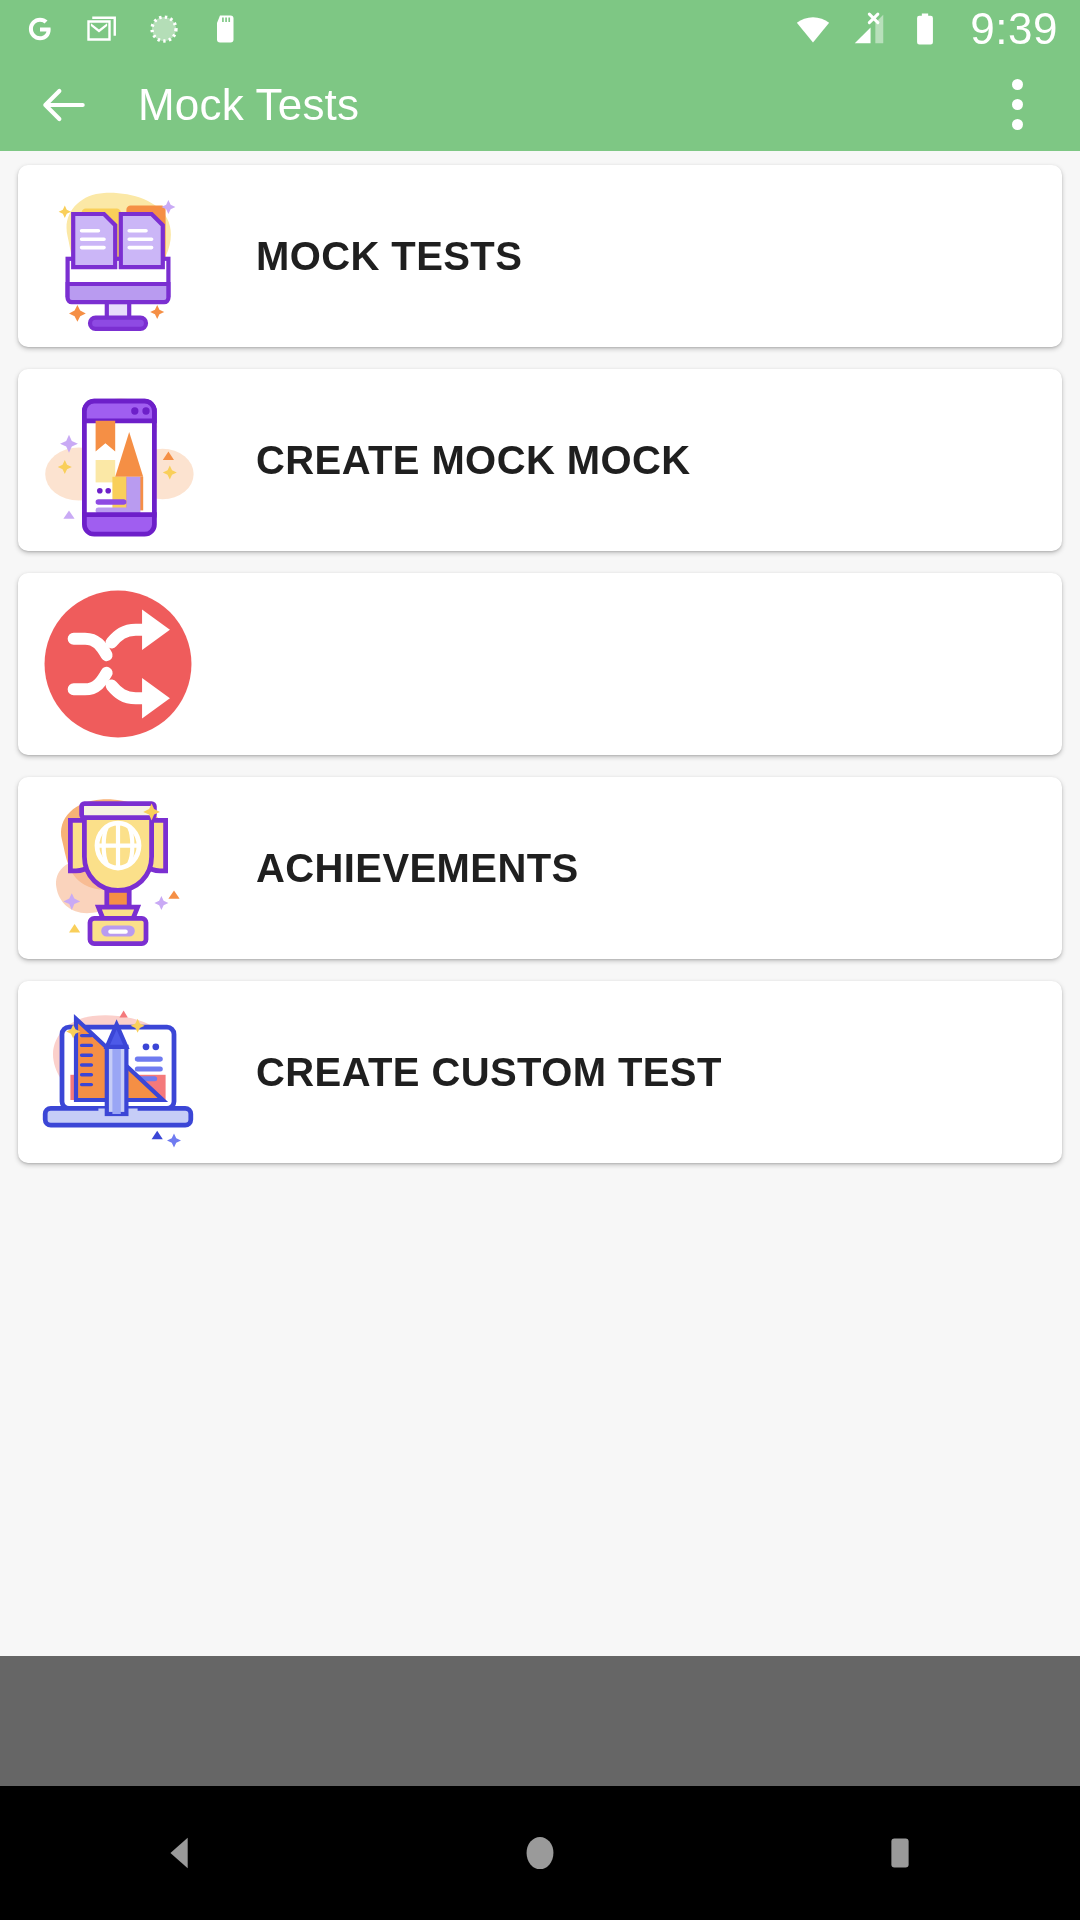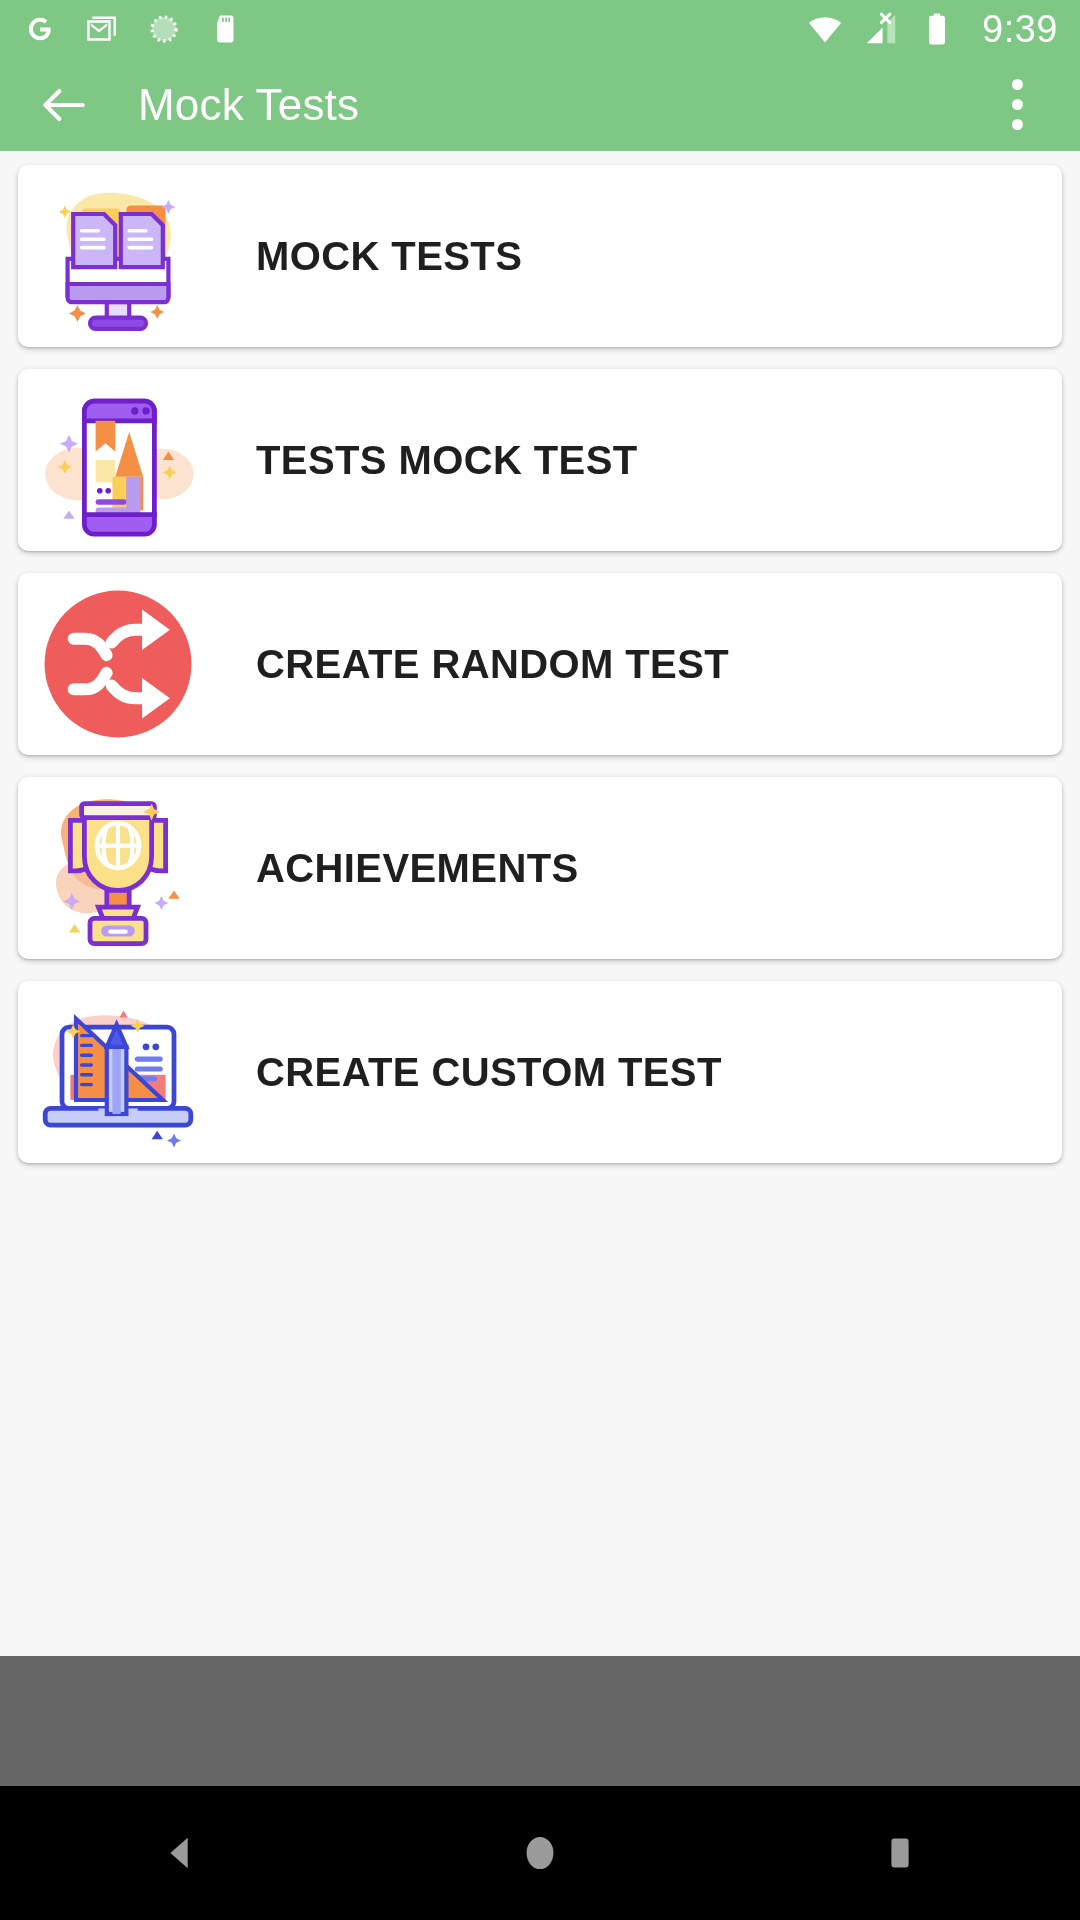--- a/index.html
+++ b/index.html
@@ -14,21 +14,21 @@
   
   .status-bar{
     position:absolute; top:0; left:0; width:1080px; height:58px;
     background:#7ec784; display:flex; align-items:center;
     padding:0 22px;
   }
   .status-left{ display:flex; align-items:center; gap:26px; }
   .status-right{ display:flex; align-items:center; gap:18px; margin-left:auto; }
   .sicon{ display:block; }
   .clock{
-    color:#ffffff; font-size:38px; font-weight:400; letter-spacing:0.5px;
+    color:#ffffff; font-size:44px; font-weight:400; letter-spacing:0.5px;
     margin-left:8px; line-height:1;
   }
 
   
   .app-bar{
     position:absolute; top:58px; left:0; width:1080px; height:93px;
     background:#7ec784; display:flex; align-items:center; padding:0 26px;
   }
   .back-btn{ width:76px; height:76px; display:flex; align-items:center; justify-content:center; }
   .app-title{
@@ -178,38 +178,37 @@
           <rect x="44" y="94" width="26" height="4" rx="2" fill="#b99bf0"></rect>
           <rect x="46" y="100" width="30" height="9" rx="4" fill="#8e4ae3"></rect>
           <path fill="#a05ef0" stroke="#6d1fc9" stroke-width="3.4" d="M36 99h50v7a7 7 0 0 1-7 7H43a7 7 0 0 1-7-7z"></path>
           <path fill="#c9aaf5" d="M25 42l2 4.4 4.4 2-4.4 2-2 4.4-2-4.4-4.4-2 4.4-2z"></path>
           <path fill="#f9cf5a" d="M22 60l1.6 3.4L27 65l-3.4 1.6L22 70l-1.6-3.4L17 65l3.4-1.6z"></path>
           <path fill="#f9cf5a" d="M97 64l1.6 3.4L102 69l-3.4 1.6L97 74l-1.6-3.4L92 69l3.4-1.6z"></path>
           <path fill="#f58f45" d="M96 54l4 6h-8z"></path>
           <path fill="#c9aaf5" d="M25 96l4 6h-8z"></path>
         </svg>
       </div>
-      <div class="card-label">TESTS MOCK TEST</div>
+      <div class="card-label">CREATE MOCK MOCK</div>
     </div>
 
     <div class="card">
       <div class="card-icon">
         <svg width="152" height="152" viewBox="0 0 120 120">
           <circle cx="60" cy="60" r="58" fill="#ef5c5c"></circle>
           <g fill="none" stroke="#ffffff" stroke-width="9.5" stroke-linecap="round" stroke-linejoin="round">
             <path d="M25 40h9c9 0 13 6 17 13"></path>
             <path d="M25 80h9c9 0 13-6 17-13"></path>
             <path d="M55 43c5-6 10-10 19-10h12"></path>
             <path d="M55 77c5 6 10 10 19 10h12"></path>
           </g>
           <path fill="#ffffff" d="M79 17l22 16-22 16z"></path>
           <path fill="#ffffff" d="M79 71l22 16-22 16z"></path>
         </svg>
       </div>
-      <div class="card-label">CREATE RANDOM TEST</div>
     </div>
 
     <div class="card">
       <div class="card-icon">
         <svg width="168" height="168" viewBox="0 0 120 120">
           <path fill="#f6a55f" d="M20 40c-4-16 10-28 28-29s38 6 44 18-2 30-14 38-30 12-42 5S23 52 20 40z" opacity="0.85"></path>
           <path fill="#f8c0a0" d="M16 74c-2-12 8-20 20-20s26 6 28 16-8 20-22 22-24-6-26-18z" opacity="0.7"></path>
           <path fill="#fbe08a" stroke="#7b2fd1" stroke-width="3.4" d="M30 26h14v22c0 8-6 14-14 14h-4V26z"></path>
           <path fill="#fbe08a" stroke="#7b2fd1" stroke-width="3.4" d="M90 26H76v22c0 8 6 14 14 14h4V26z"></path>
           <path fill="#fbe08a" stroke="#7b2fd1" stroke-width="3.4" d="M36 20h48v32c0 14-11 24-24 24S36 66 36 52z"></path>

